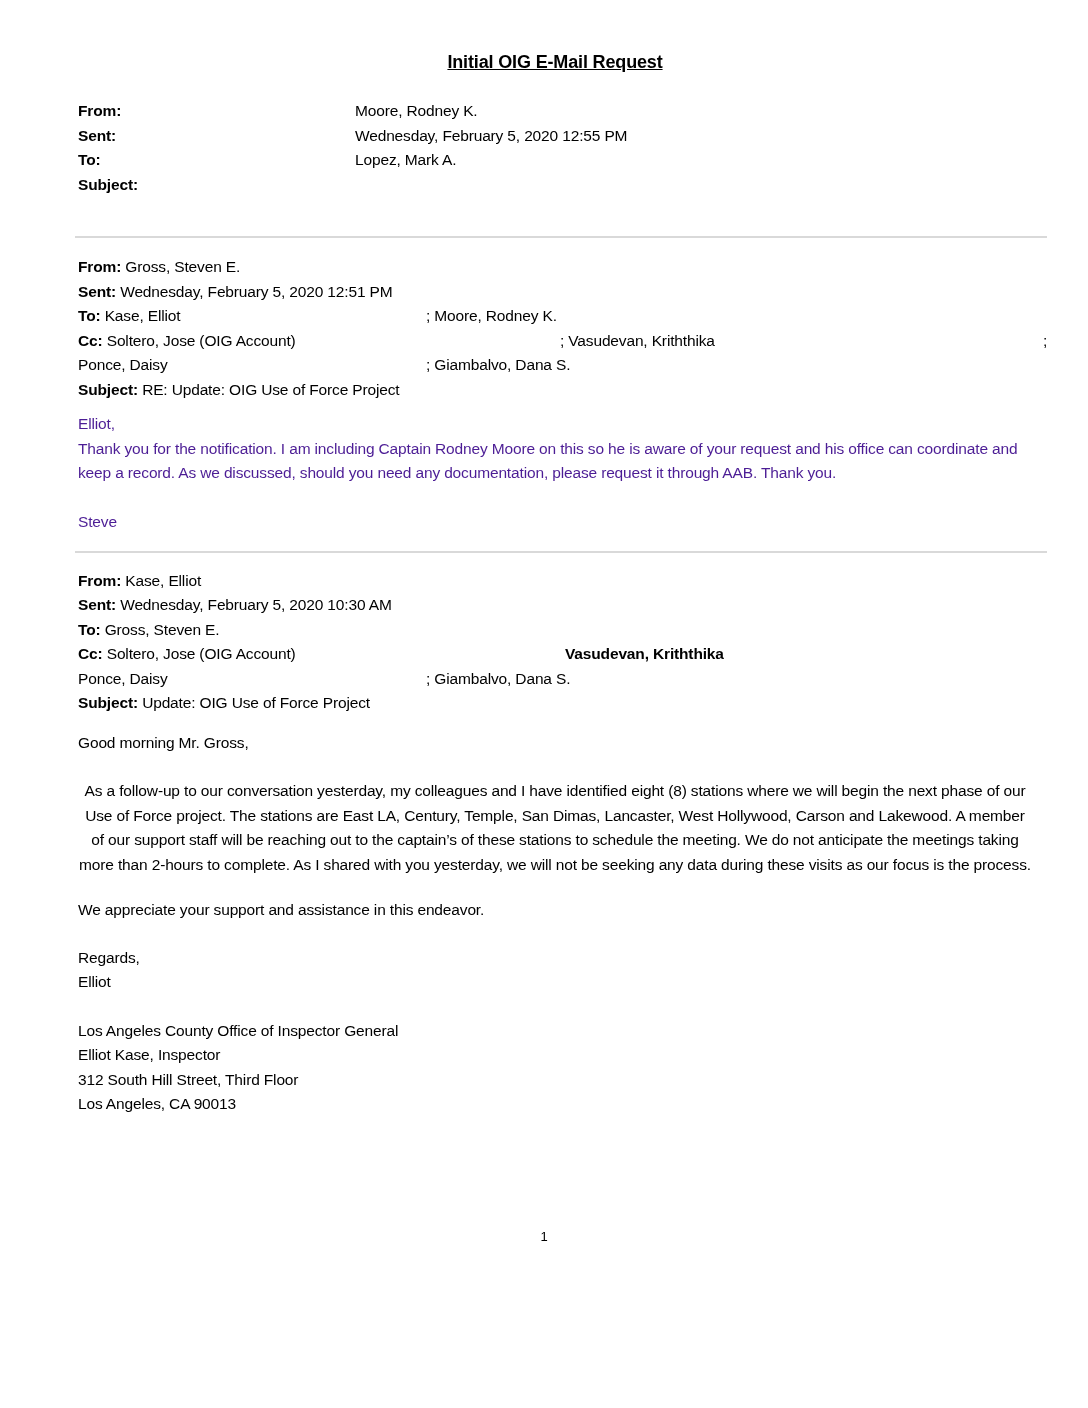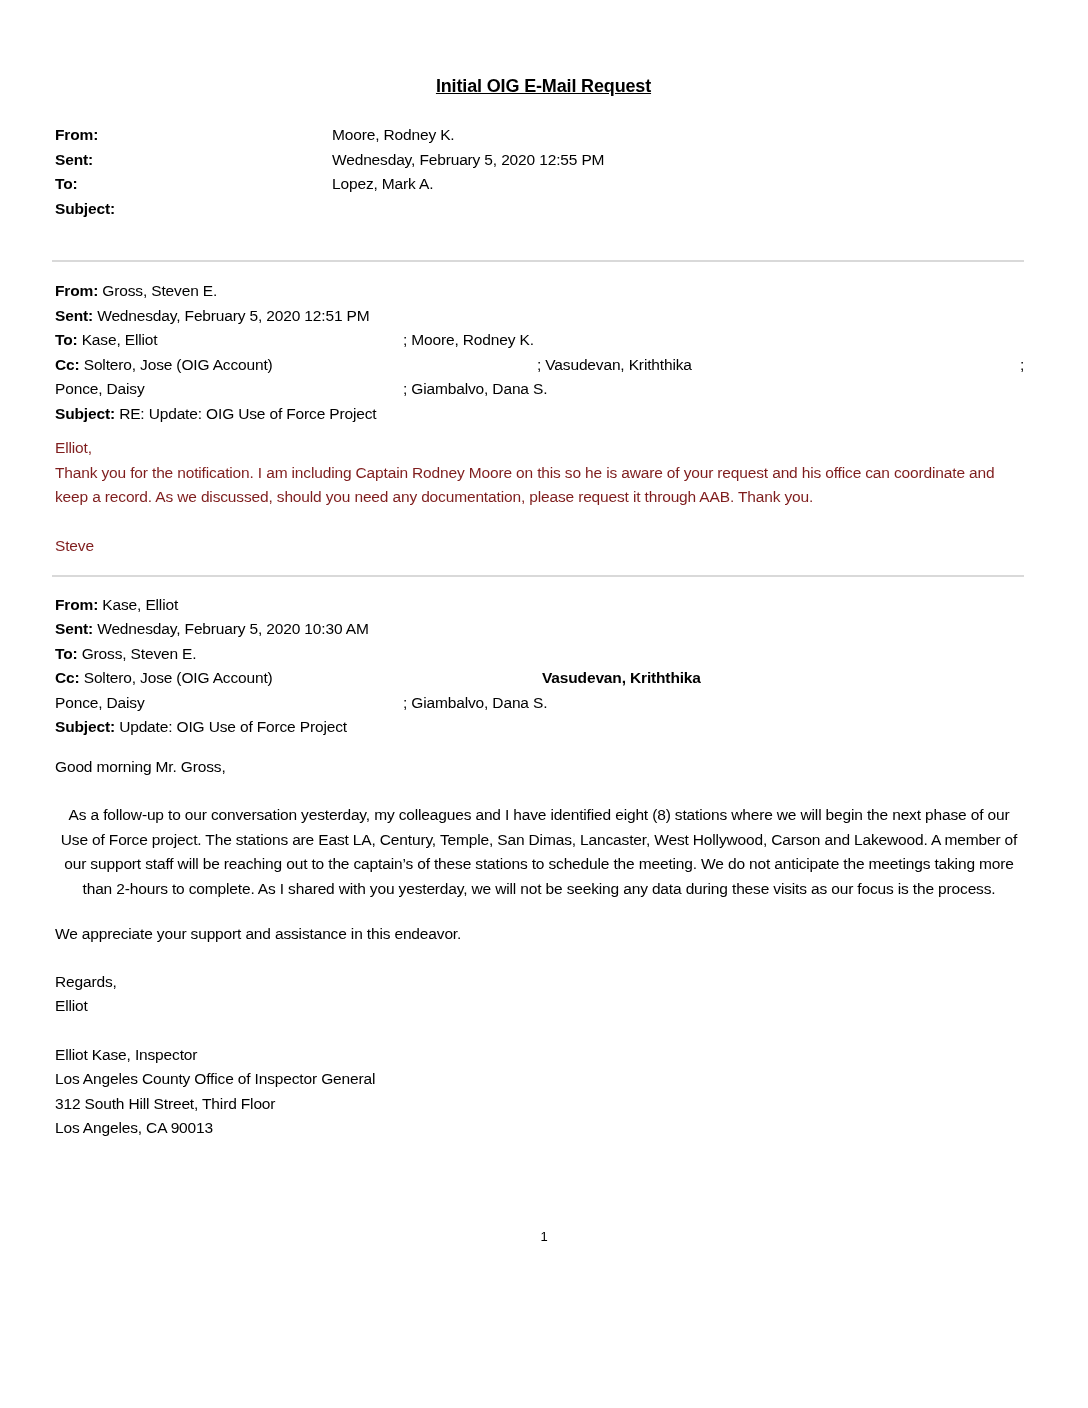--- a/index.html
+++ b/index.html
@@ -13,22 +13,21 @@
     height: 1408px;
     background: #ffffff;
     font-family: "Liberation Sans", sans-serif;
     font-size: 15.5px;
     line-height: 24.5px;
     letter-spacing: -0.15px;
     color: #000000;
     overflow: hidden;
   }
   .content {
-    padding: 0 56px 0 55px;
-    margin-top: 24px;
+    padding: 0 56px 0 78px;
   }
   .doc-title {
     padding-top: 50px;
     text-align: center;
     font-weight: bold;
     font-size: 18px;
     line-height: 25px;
   }
   .doc-title span { text-decoration: underline; }
 
@@ -136,21 +135,21 @@
       <div class="iline">
         <span>Ponce, Daisy</span>
         <span class="abs at-332">; Giambalvo, Dana S.</span>
       </div>
       <div class="iline">
         <b>Subject:</b>
         <span>RE: Update: OIG Use of Force Project</span>
       </div>
     </div>
 
-    <div class="reply-body" style="color: #7f1d1d;">
+    <div class="reply-body" style="color: #4c1d95;">
       <div>Elliot,</div>
       <div class="para">Thank you for the notification. I am including Captain Rodney Moore on this so he is aware of your request and his office can coordinate and keep a record. As we discussed, should you need any documentation, please request it through AAB. Thank you.</div>
       <div class="gap-line"></div>
       <div>Steve</div>
     </div>
 
     <hr class="divider div2" style="background-color: rgb(217, 217, 217);">
 
     <div class="ihdr hdr3">
       <div class="iline">
@@ -182,22 +181,22 @@
 
     <div>
       <div class="salutation3">Good morning Mr. Gross,</div>
       <div class="para para3-1">As a follow-up to our conversation yesterday, my colleagues and I have identified eight (8) stations where we will begin the next phase of our Use of Force project. The stations are East LA, Century, Temple, San Dimas, Lancaster, West Hollywood, Carson and Lakewood. A member of our support staff will be reaching out to the captain’s of these stations to schedule the meeting. We do not anticipate the meetings taking more than 2-hours to complete. As I shared with you yesterday, we will not be seeking any data during these visits as our focus is the process.</div>
       <div class="para para3-2">We appreciate your support and assistance in this endeavor.</div>
       <div class="regards-block">
         <div>Regards,</div>
         <div>Elliot</div>
       </div>
       <div class="sig-block">
+        <div>Los Angeles County Office of Inspector General</div>
         <div>Elliot Kase, Inspector</div>
-        <div>Los Angeles County Office of Inspector General</div>
         <div>312 South Hill Street, Third Floor</div>
         <div>Los Angeles, CA 90013</div>
       </div>
     </div>
 
   </div>
 
   <div class="page-number">1</div>
 </div>
 

